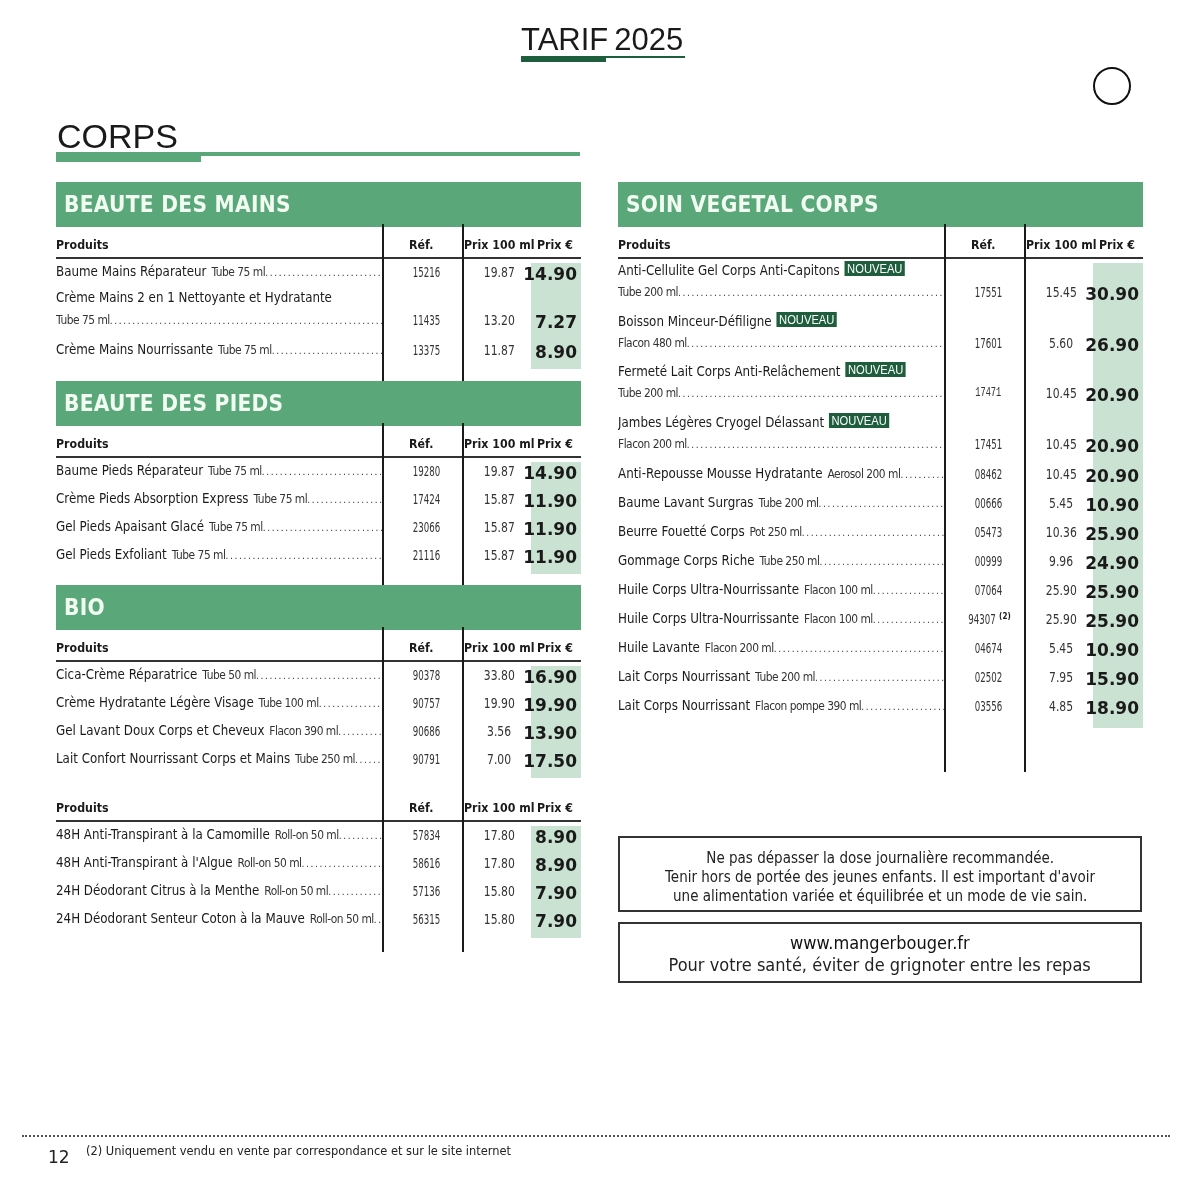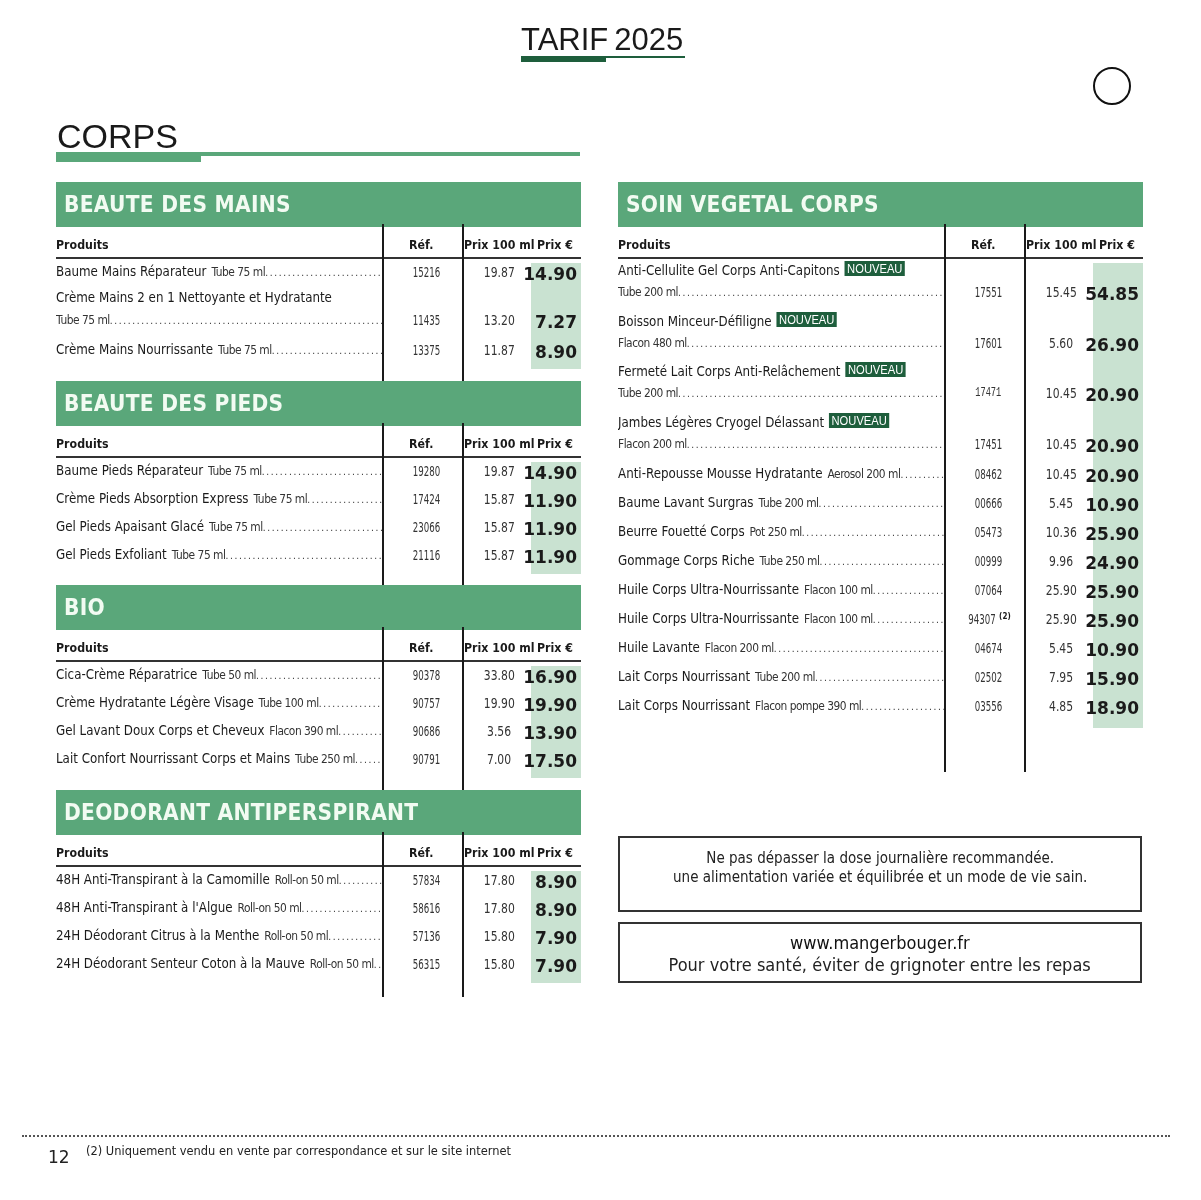--- a/index.html
+++ b/index.html
@@ -220,21 +220,20 @@
           <div class="name-wrap" style="top: 0px; height: 28px;">
             <div class="name-inner" style="position: absolute; top: 4px; left: 0px;"><span class="pname">Lait Confort Nourrissant Corps et Mains</span><span class="pfmt">Tube 250 ml</span><span class="dots">..........................................................................................</span></div>
           </div>
           <div class="ref" style="top: 5px;"><span><span>90791</span></span></div>
           <div class="p100" style="top: 5px;"><span>7.00</span></div>
           <div class="price" style="top: 5px;">17.50</div>
         </div>
       </div>
     </div>
     <div class="section" style="left: 56px; top: 790px;">
-      <div class="section-header"><span>DEODORANT ANTIPERSPIRANT</span></div>
       <div class="tbl" style="height: 162px;">
         <div class="thead">
           <span style="left: 0px;">Produits</span>
           <span style="left: 353px;">Réf.</span>
           <span style="left: 408px;">Prix 100 ml</span>
           <span style="left: 481px;">Prix €</span>
         </div>
         <div class="price-bg" style="top: 36px; height: 112px;"></div>
         <div class="col-divider" style="left: 326px; top: -3px; height: 165px;"></div>
         <div class="col-divider" style="left: 406px; top: -3px; height: 165px;"></div>
@@ -284,21 +283,21 @@
         <div class="price-bg" style="top: 36px; height: 465px;"></div>
         <div class="col-divider" style="left: 326px; top: -3px; height: 548px;"></div>
         <div class="col-divider" style="left: 406px; top: -3px; height: 548px;"></div>
         <div class="row" style="position: absolute; left: 0px; width: 525px; top: 32px; height: 50.5px;">
           <div class="name-wrap" style="top: 0px; height: 50.5px;">
             <div class="name-inner" style="position: absolute; top: 2px; left: 0px;"><span class="pname">Anti-Cellulite Gel Corps Anti-Capitons</span><span class="badge">NOUVEAU</span></div>
             <div class="name-inner" style="position: absolute; top: 24px; left: 0px;"><span class="pfmt first">Tube 200 ml</span><span class="dots">..........................................................................................</span></div>
           </div>
           <div class="ref" style="top: 25px;"><span><span>17551</span></span></div>
           <div class="p100" style="top: 25px;"><span>15.45</span></div>
-          <div class="price" style="top: 25px;">54.85</div>
+          <div class="price" style="top: 25px;">30.90</div>
         </div>
         <div class="row" style="position: absolute; left: 0px; width: 525px; top: 82.5px; height: 50.5px;">
           <div class="name-wrap" style="top: 0px; height: 50.5px;">
             <div class="name-inner" style="position: absolute; top: 2px; left: 0px;"><span class="pname">Boisson Minceur-Défiligne</span><span class="badge">NOUVEAU</span></div>
             <div class="name-inner" style="position: absolute; top: 24px; left: 0px;"><span class="pfmt first">Flacon 480 ml</span><span class="dots">..........................................................................................</span></div>
           </div>
           <div class="ref" style="top: 25px;"><span><span>17601</span></span></div>
           <div class="p100" style="top: 25px;"><span>5.60</span></div>
           <div class="price" style="top: 25px;">26.90</div>
         </div>
@@ -391,20 +390,21 @@
           <div class="ref" style="top: 5px;"><span><span>03556</span></span></div>
           <div class="p100" style="top: 5px;"><span>4.85</span></div>
           <div class="price" style="top: 5px;">18.90</div>
         </div>
       </div>
     </div>
   </div>
 
 <div class="notice" style="left:618px; top:836px; width:524px; height:76px; padding-top:11px; font-size:15px; line-height:19px;">
   <span class="line"><span class="inner">Ne pas dépasser la dose journalière recommandée.</span></span>
+  <span class="line"><span class="inner">Tenir hors de portée des jeunes enfants. Il est important d'avoir</span></span>
   <span class="line"><span class="inner">une alimentation variée et équilibrée et un mode de vie sain.</span></span>
 </div>
 <div class="notice" style="left:618px; top:922px; width:524px; height:61px; padding-top:8px; font-size:18px; line-height:22px;">
   <span class="line"><span class="inner" style="color:#111;">www.mangerbouger.fr</span></span>
   <span class="line"><span class="inner">Pour votre santé, éviter de grignoter entre les repas</span></span>
 </div>
 
 <div class="footer-dots"></div>
 <div class="page-num">12</div>
 <div class="footnote"><span>(2) Uniquement vendu en vente par correspondance et sur le site internet</span></div>

